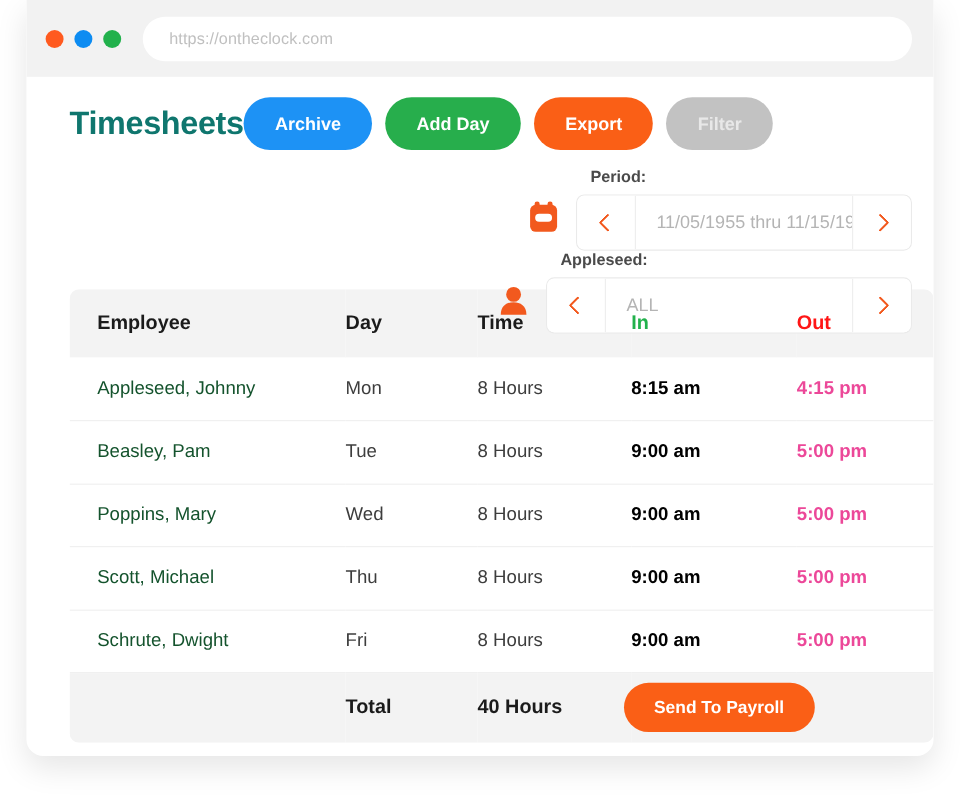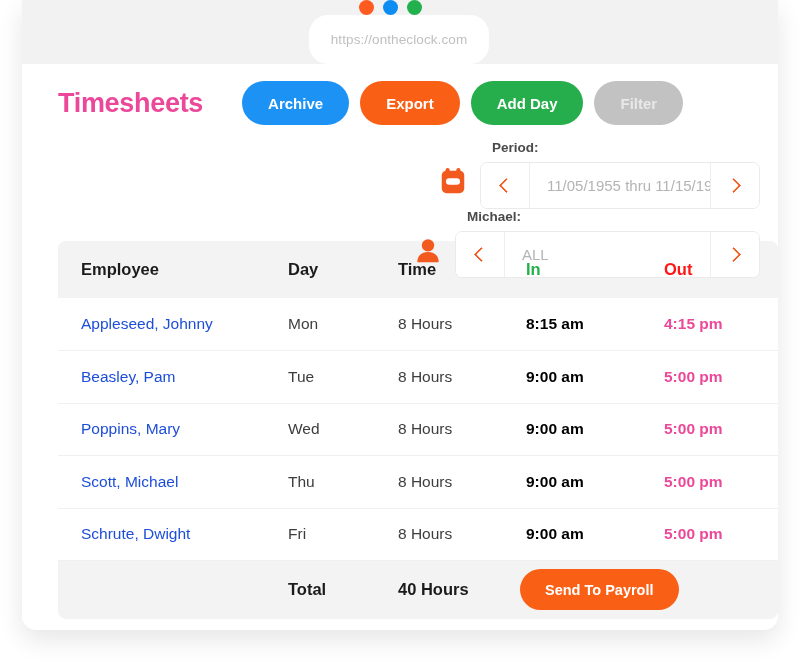--- a/index.html
+++ b/index.html
@@ -25,21 +25,20 @@
     overflow: hidden;
   }
 
   .titlebar {
     position: relative;
     height: 64px;
     background: #f2f2f2;
     display: flex;
     align-items: center;
     padding: 0 18px 0 16px;
-    flex-direction: column;
   }
 
   .dots { display: flex; align-items: center; gap: 9px; margin-right: 18px; }
   .dot { width: 15px; height: 15px; border-radius: 50%; }
   .dot.red    { background: #ff5a1f; }
   .dot.yellow { background: #0d8cf2; }
   .dot.green  { background: #22b14c; }
 
   .urlbar {
     flex: 1;
@@ -65,23 +64,22 @@
   
   .header-row {
     display: flex;
     align-items: center;
     padding: 16px 0 0 18px;
     height: 62px;
   }
   .page-title {
     font-size: 27px;
     font-weight: 700;
-    color: #ec4899;
+    color: #0f766e;
     letter-spacing: -0.3px;
-    margin-right: 39px;
   }
   .btn {
     border: none;
     border-radius: 22px;
     height: 44px;
     padding: 0 26px;
     font-size: 15px;
     font-weight: 600;
     color: #ffffff;
     font-family: "Liberation Sans", sans-serif;
@@ -178,21 +176,21 @@
     padding: 0;
   }
   th.c-emp  { width: 230px; padding-left: 23px; }
   th.c-day  { width: 110px; }
   th.c-time { width: 128px; }
   th.c-in   { width: 138px; color: #22b14c; }
   th.c-out  { width: 114px; color: #ff1616; }
 
   tbody tr { height: 52.5px; border-bottom: 1px solid #f0f0f0; background: #ffffff; }
   tbody td { font-size: 15.5px; color: #3d3d3d; padding: 0; }
-  td.c-emp  { padding-left: 23px; color: #1d4ed8; }
+  td.c-emp  { padding-left: 23px; color: #14532d; }
   td.c-in   { color: #000000; font-weight: 600; }
   td.c-out  { color: #ec4899; font-weight: 600; }
 
   tfoot tr { height: 58px; background: #f3f3f3; }
   tfoot td { font-size: 16.5px; font-weight: 700; color: #1b1b1b; padding: 0; }
   tfoot td.payroll-cell { text-align: left; }
 
   .btn-payroll {
     border: none;
     background: #fa5f16;
@@ -221,22 +219,22 @@
     <div class="urlbar">
       <span class="url-text">https://ontheclock.com</span>
     </div>
   </div>
 
   <div class="page">
 
     <div class="header-row">
       <div class="page-title">Timesheets</div>
       <button class="btn btn-archive">Archive</button>
+      <button class="btn btn-addday">Add Day</button>
       <button class="btn btn-export">Export</button>
-      <button class="btn btn-addday">Add Day</button>
       <button class="btn btn-filter">Filter</button>
     </div>
 
     <div class="filters-row">
 
       <div class="filter-group">
         <svg class="filter-icon" viewBox="0 0 32 32">
           <rect x="8" y="2" width="4.5" height="6" rx="2.2" fill="#f2591e"></rect>
           <rect x="19.5" y="2" width="4.5" height="6" rx="2.2" fill="#f2591e"></rect>
           <rect x="4" y="5" width="24" height="24" rx="5" fill="#f2591e"></rect>
@@ -255,21 +253,21 @@
           </div>
         </div>
       </div>
 
       <div class="filter-group" style="margin-left:36px;">
         <svg class="filter-icon" viewBox="0 0 32 32">
           <circle cx="16" cy="11" r="6.6" fill="#f2591e"></circle>
           <path d="M4.6 29 C4.6 21.2 10 18 16 18 C22 18 27.4 21.2 27.4 29 Z" fill="#f2591e"></path>
         </svg>
         <div class="filter-field">
-          <div class="filter-label">Michael:</div>
+          <div class="filter-label">Appleseed:</div>
           <div class="stepper employee">
             <div class="stepper-arrow left">
               <span class="chev l"></span>
             </div>
             <div class="stepper-value">ALL</div>
             <div class="stepper-arrow right">
               <span class="chev r"></span>
             </div>
           </div>
         </div>

